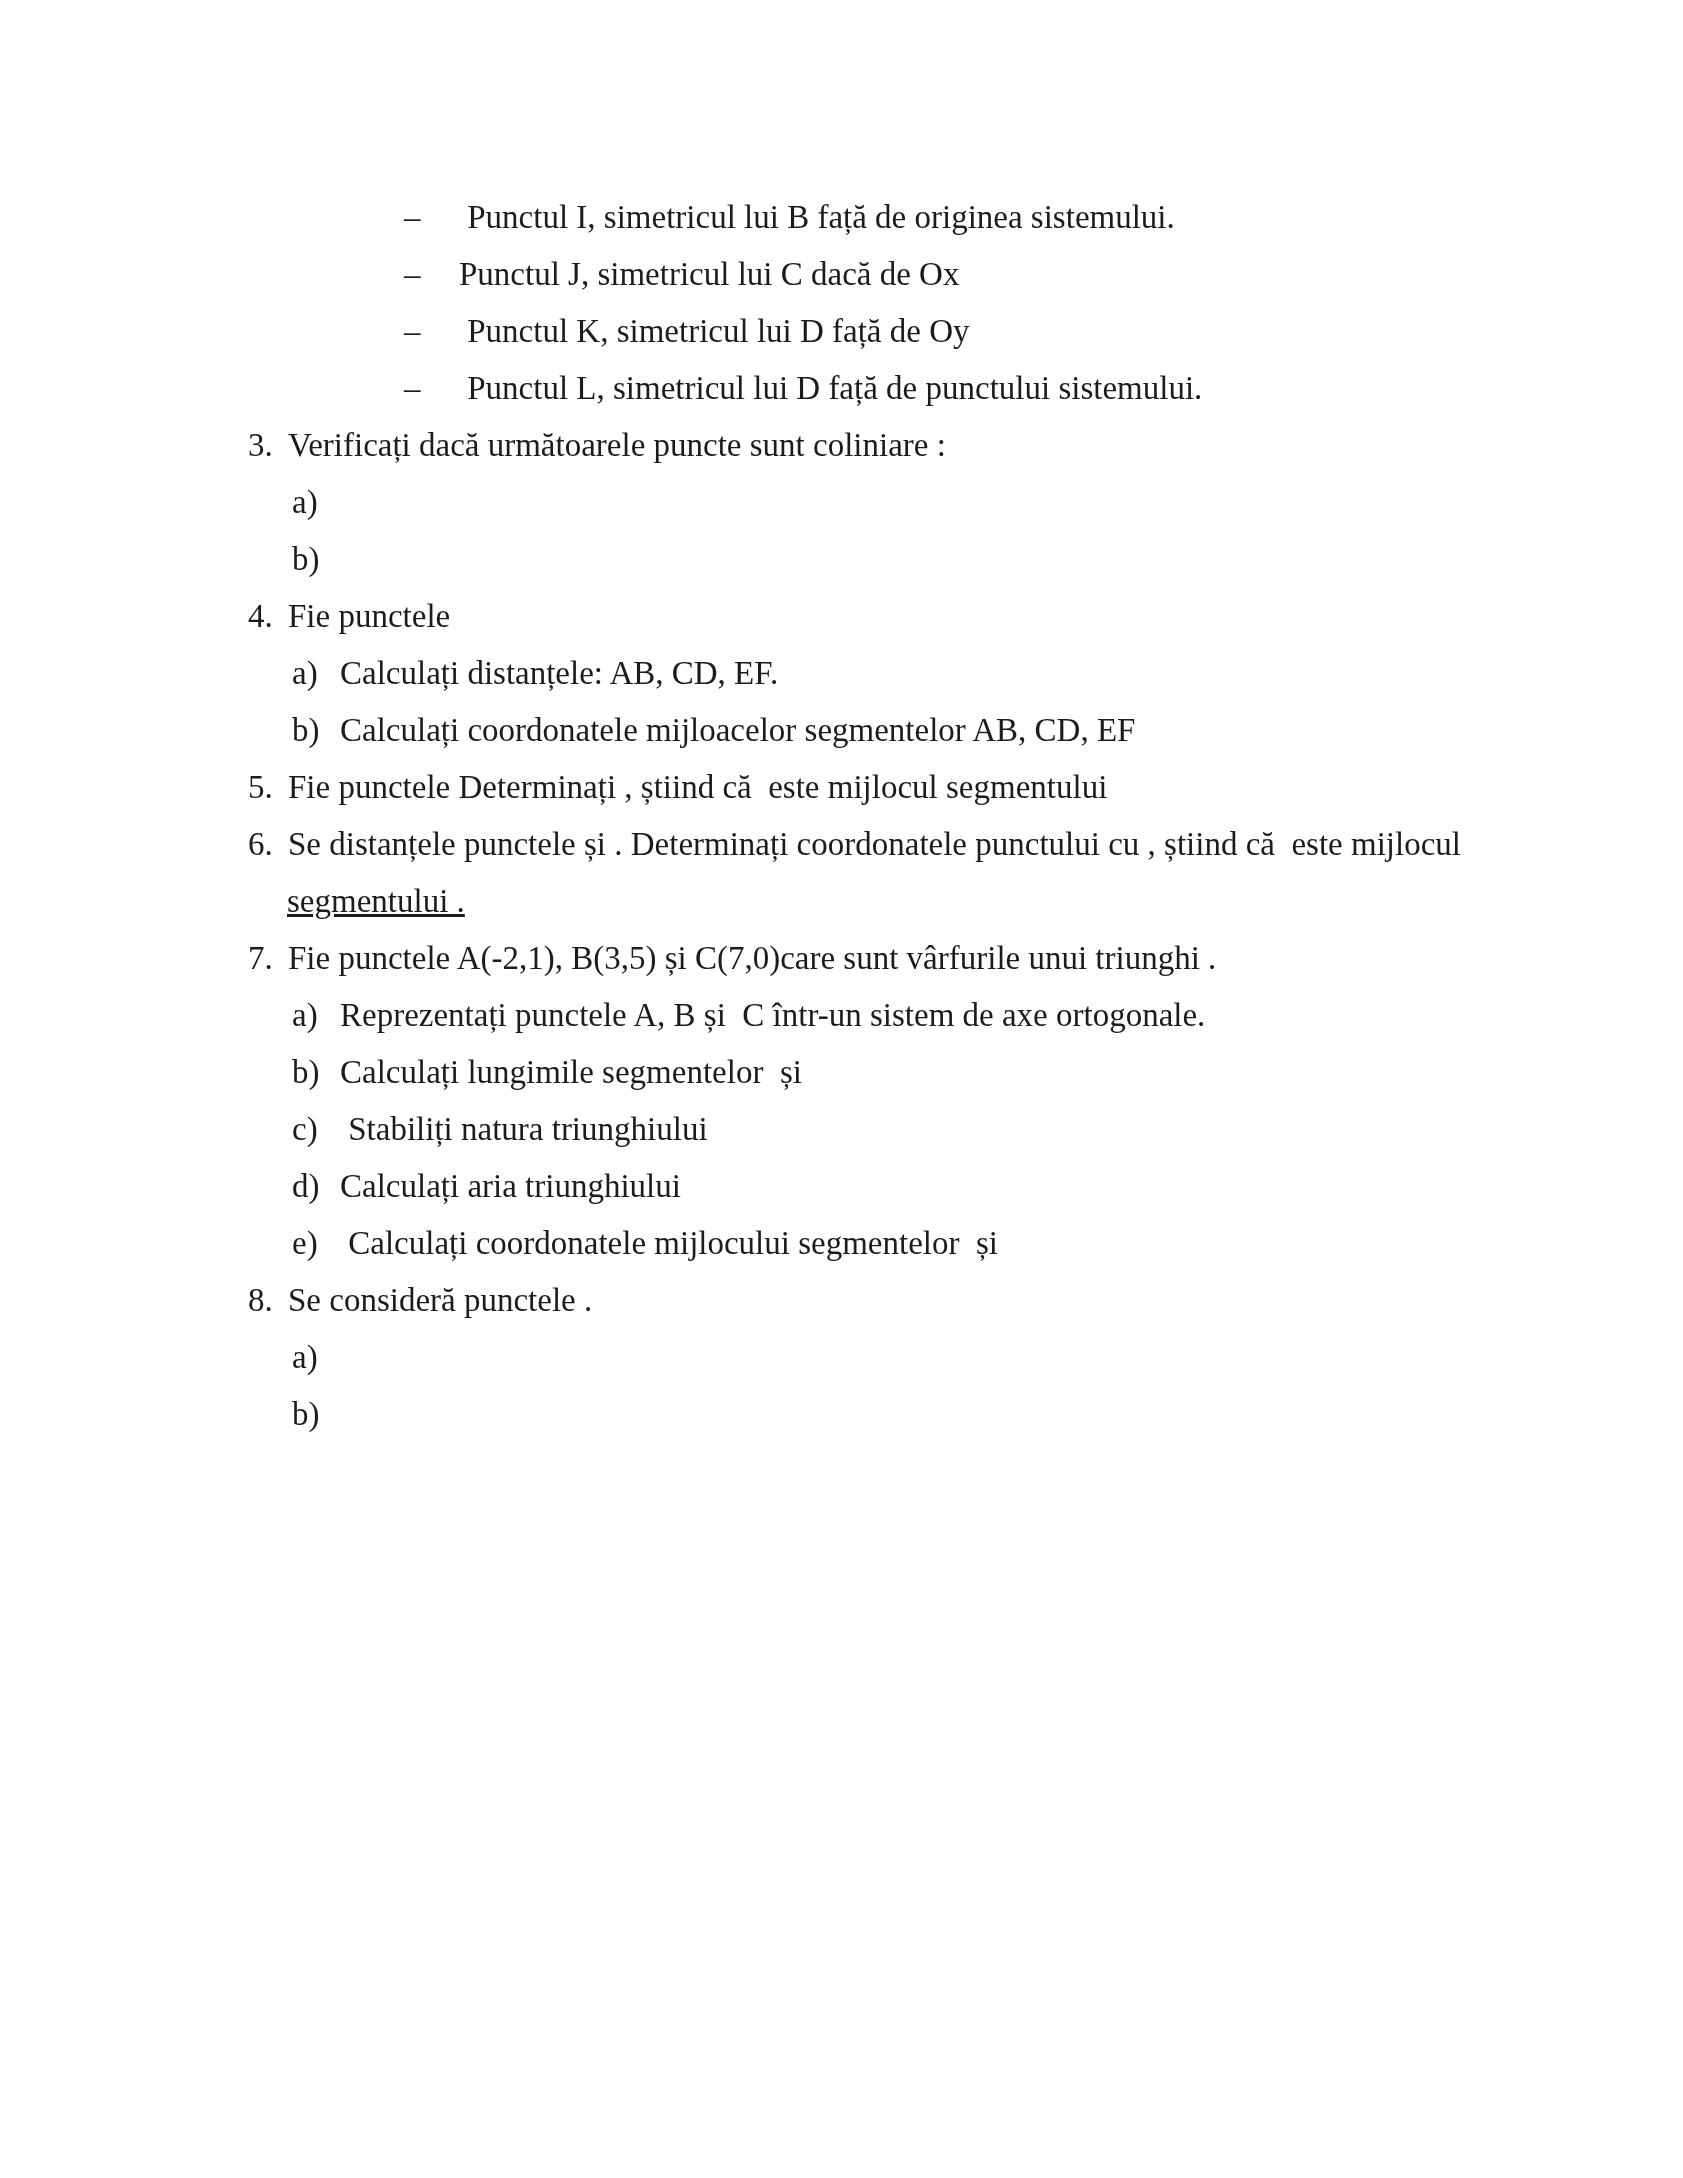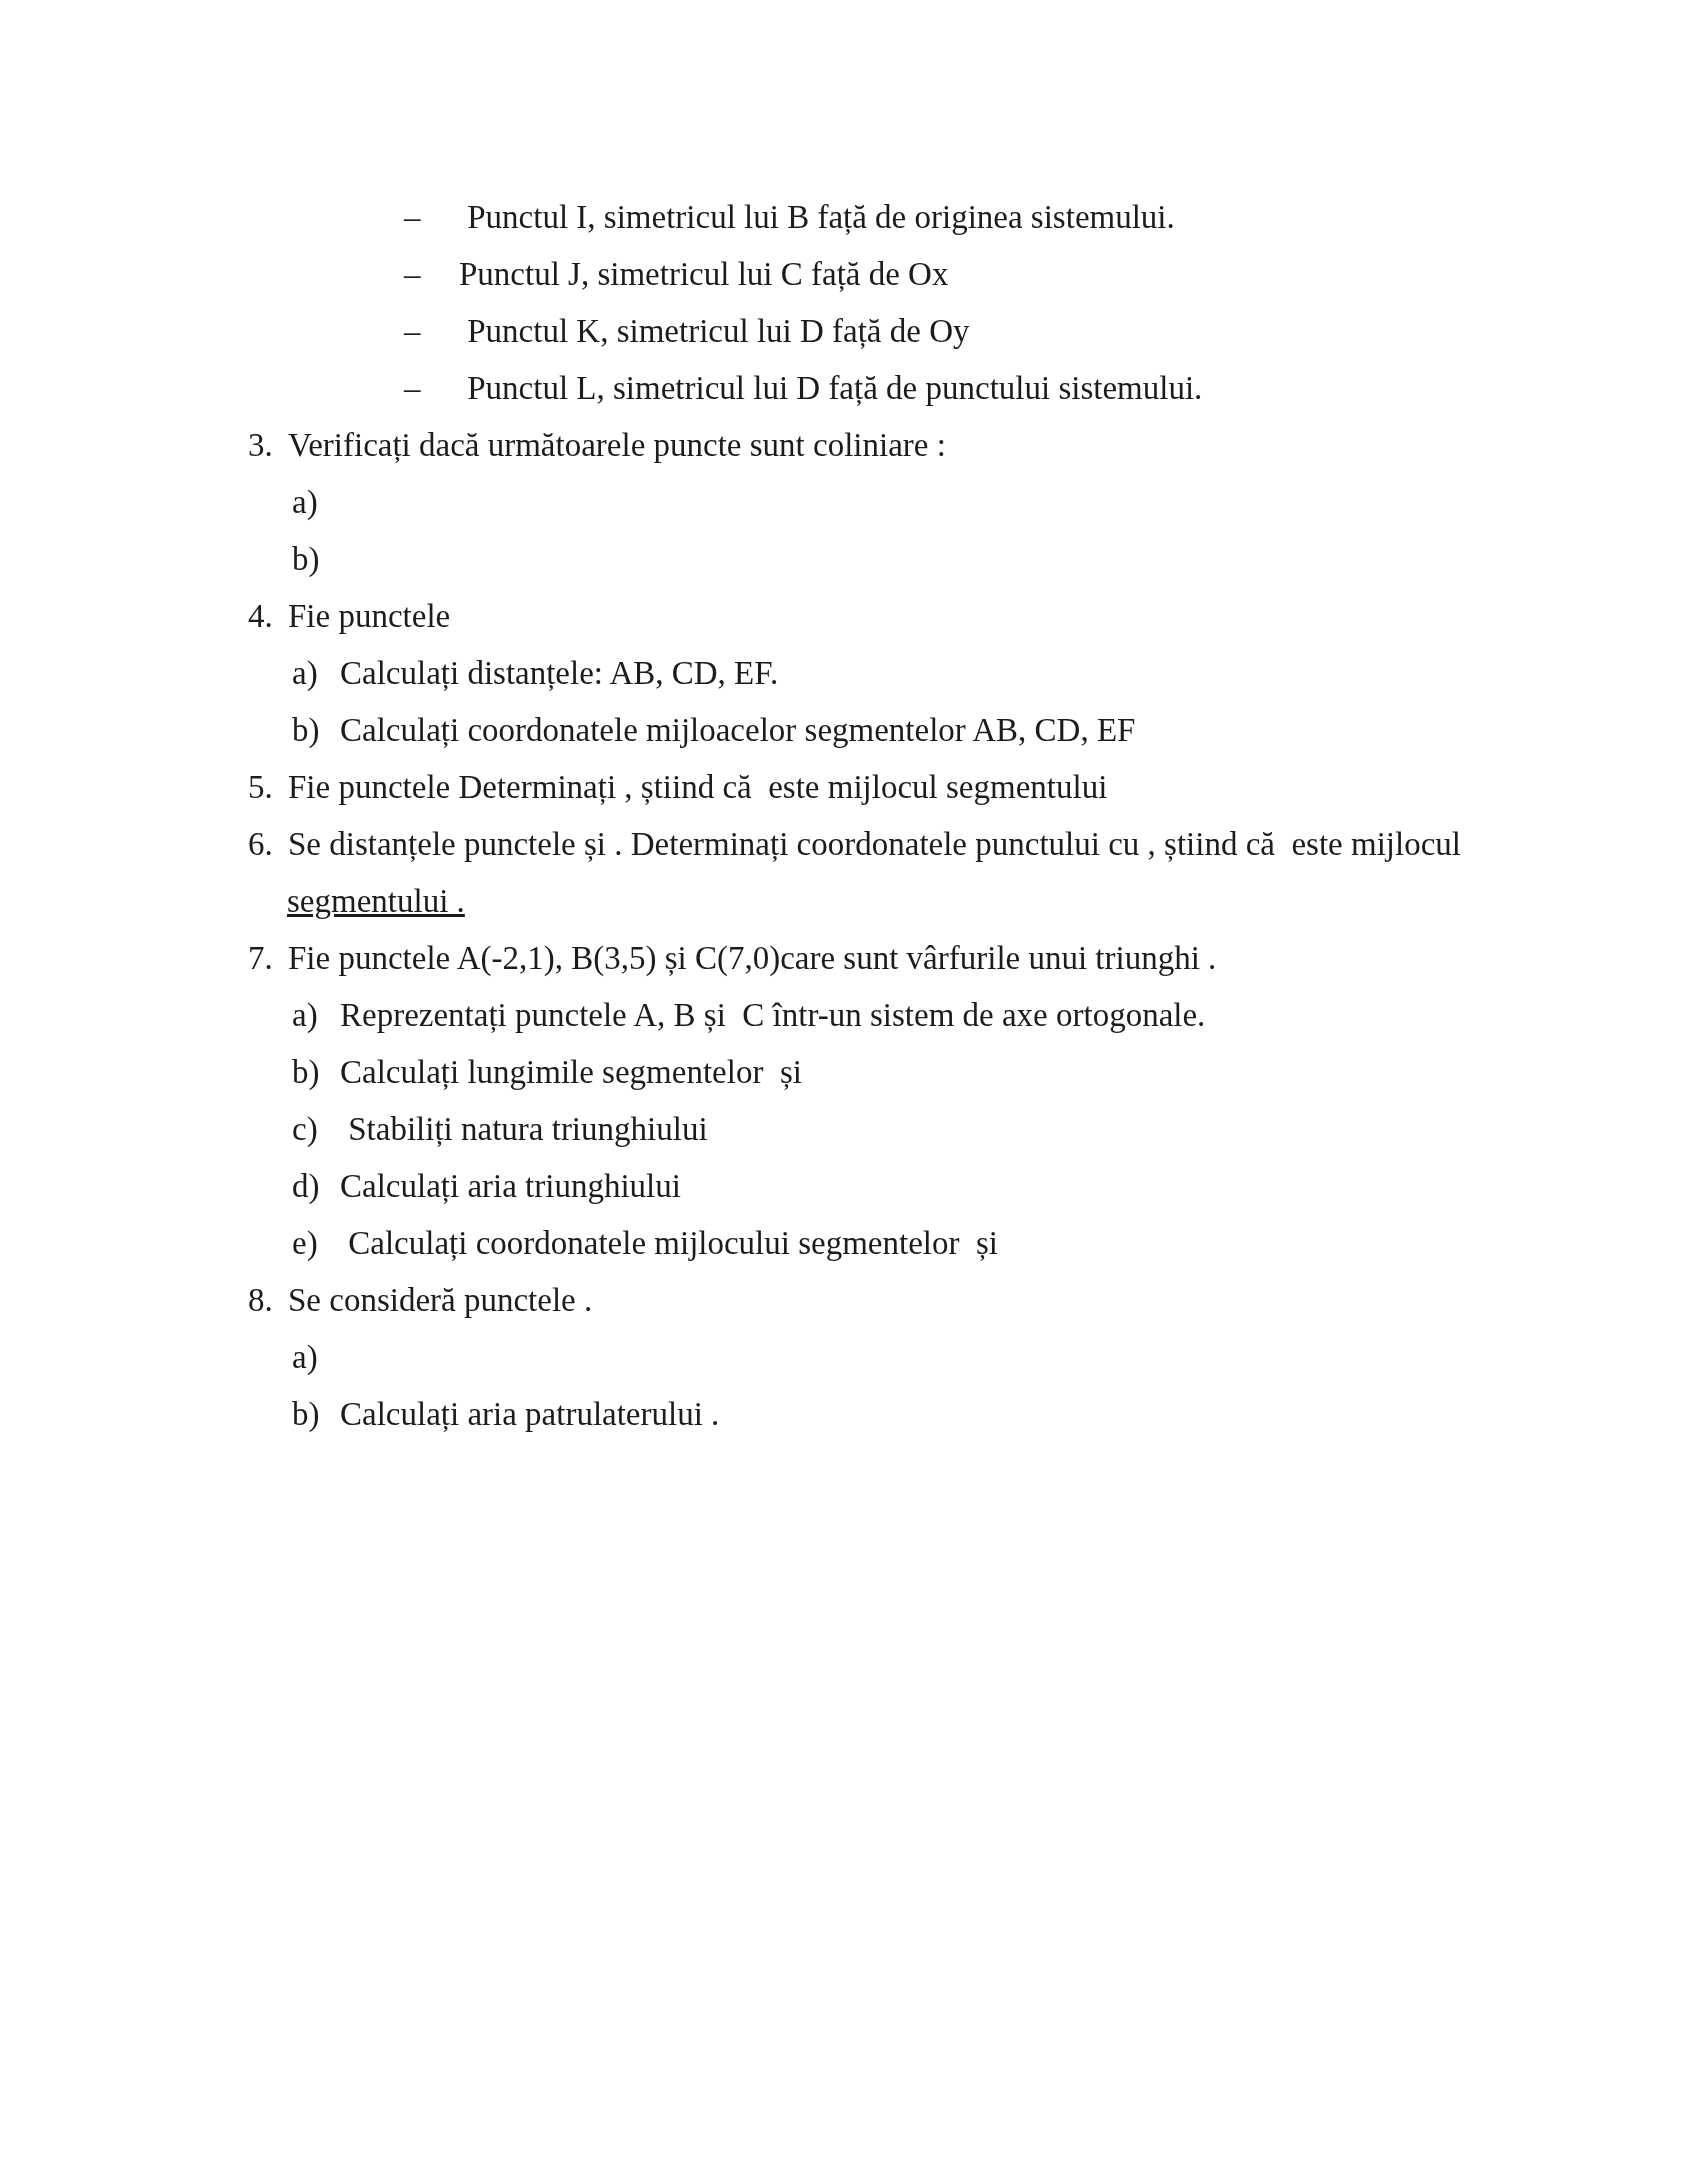--- a/index.html
+++ b/index.html
@@ -50,36 +50,36 @@
   .line.bullet .marker { width: 55px; }
   .line.continuation  { padding-left: 287px; text-decoration: underline; }
   .line.continuation .marker { width: 0px; }
 </style>
 </head>
 <body>
 
 <div class="page">
   <div class="doc" id="doc">
       <div class="line bullet"><span class="marker">–</span><span class="text"> Punctul I, simetricul lui B față de originea sistemului.</span></div>
-      <div class="line bullet"><span class="marker">–</span><span class="text">Punctul J, simetricul lui C față de Ox</span></div>
+      <div class="line bullet"><span class="marker">–</span><span class="text">Punctul J, simetricul lui C dacă de Ox</span></div>
       <div class="line bullet"><span class="marker">–</span><span class="text"> Punctul K, simetricul lui D față de Oy</span></div>
       <div class="line bullet"><span class="marker">–</span><span class="text"> Punctul L, simetricul lui D față de punctului sistemului.</span></div>
       <div class="line numbered"><span class="marker">3.</span><span class="text">Verificați dacă următoarele puncte sunt coliniare :</span></div>
       <div class="line sub"><span class="marker">a)</span><span class="text"></span></div>
       <div class="line sub"><span class="marker">b)</span><span class="text"></span></div>
       <div class="line numbered"><span class="marker">4.</span><span class="text">Fie punctele</span></div>
       <div class="line sub"><span class="marker">a)</span><span class="text">Calculați distanțele: AB, CD, EF.</span></div>
       <div class="line sub"><span class="marker">b)</span><span class="text">Calculați coordonatele mijloacelor segmentelor AB, CD, EF</span></div>
       <div class="line numbered"><span class="marker">5.</span><span class="text">Fie punctele Determinați , știind că  este mijlocul segmentului</span></div>
       <div class="line numbered"><span class="marker">6.</span><span class="text">Se distanțele punctele și . Determinați coordonatele punctului cu , știind că  este mijlocul</span></div>
       <div class="line continuation"><span class="marker"></span><span class="text">segmentului .</span></div>
       <div class="line numbered"><span class="marker">7.</span><span class="text">Fie punctele A(-2,1), B(3,5) și C(7,0)care sunt vârfurile unui triunghi .</span></div>
       <div class="line sub"><span class="marker">a)</span><span class="text">Reprezentați punctele A, B și  C într-un sistem de axe ortogonale.</span></div>
       <div class="line sub"><span class="marker">b)</span><span class="text">Calculați lungimile segmentelor  și</span></div>
       <div class="line sub"><span class="marker">c)</span><span class="text"> Stabiliți natura triunghiului</span></div>
       <div class="line sub"><span class="marker">d)</span><span class="text">Calculați aria triunghiului</span></div>
       <div class="line sub"><span class="marker">e)</span><span class="text"> Calculați coordonatele mijlocului segmentelor  și</span></div>
       <div class="line numbered"><span class="marker">8.</span><span class="text">Se consideră punctele .</span></div>
       <div class="line sub"><span class="marker">a)</span></div>
-      <div class="line sub"><span class="marker">b)</span><span class="text">Calculați aria patrulaterului .</span></div>
+      <div class="line sub"><span class="marker">b)</span></div>
     </div>
 </div>
 
 
 </body></html>

